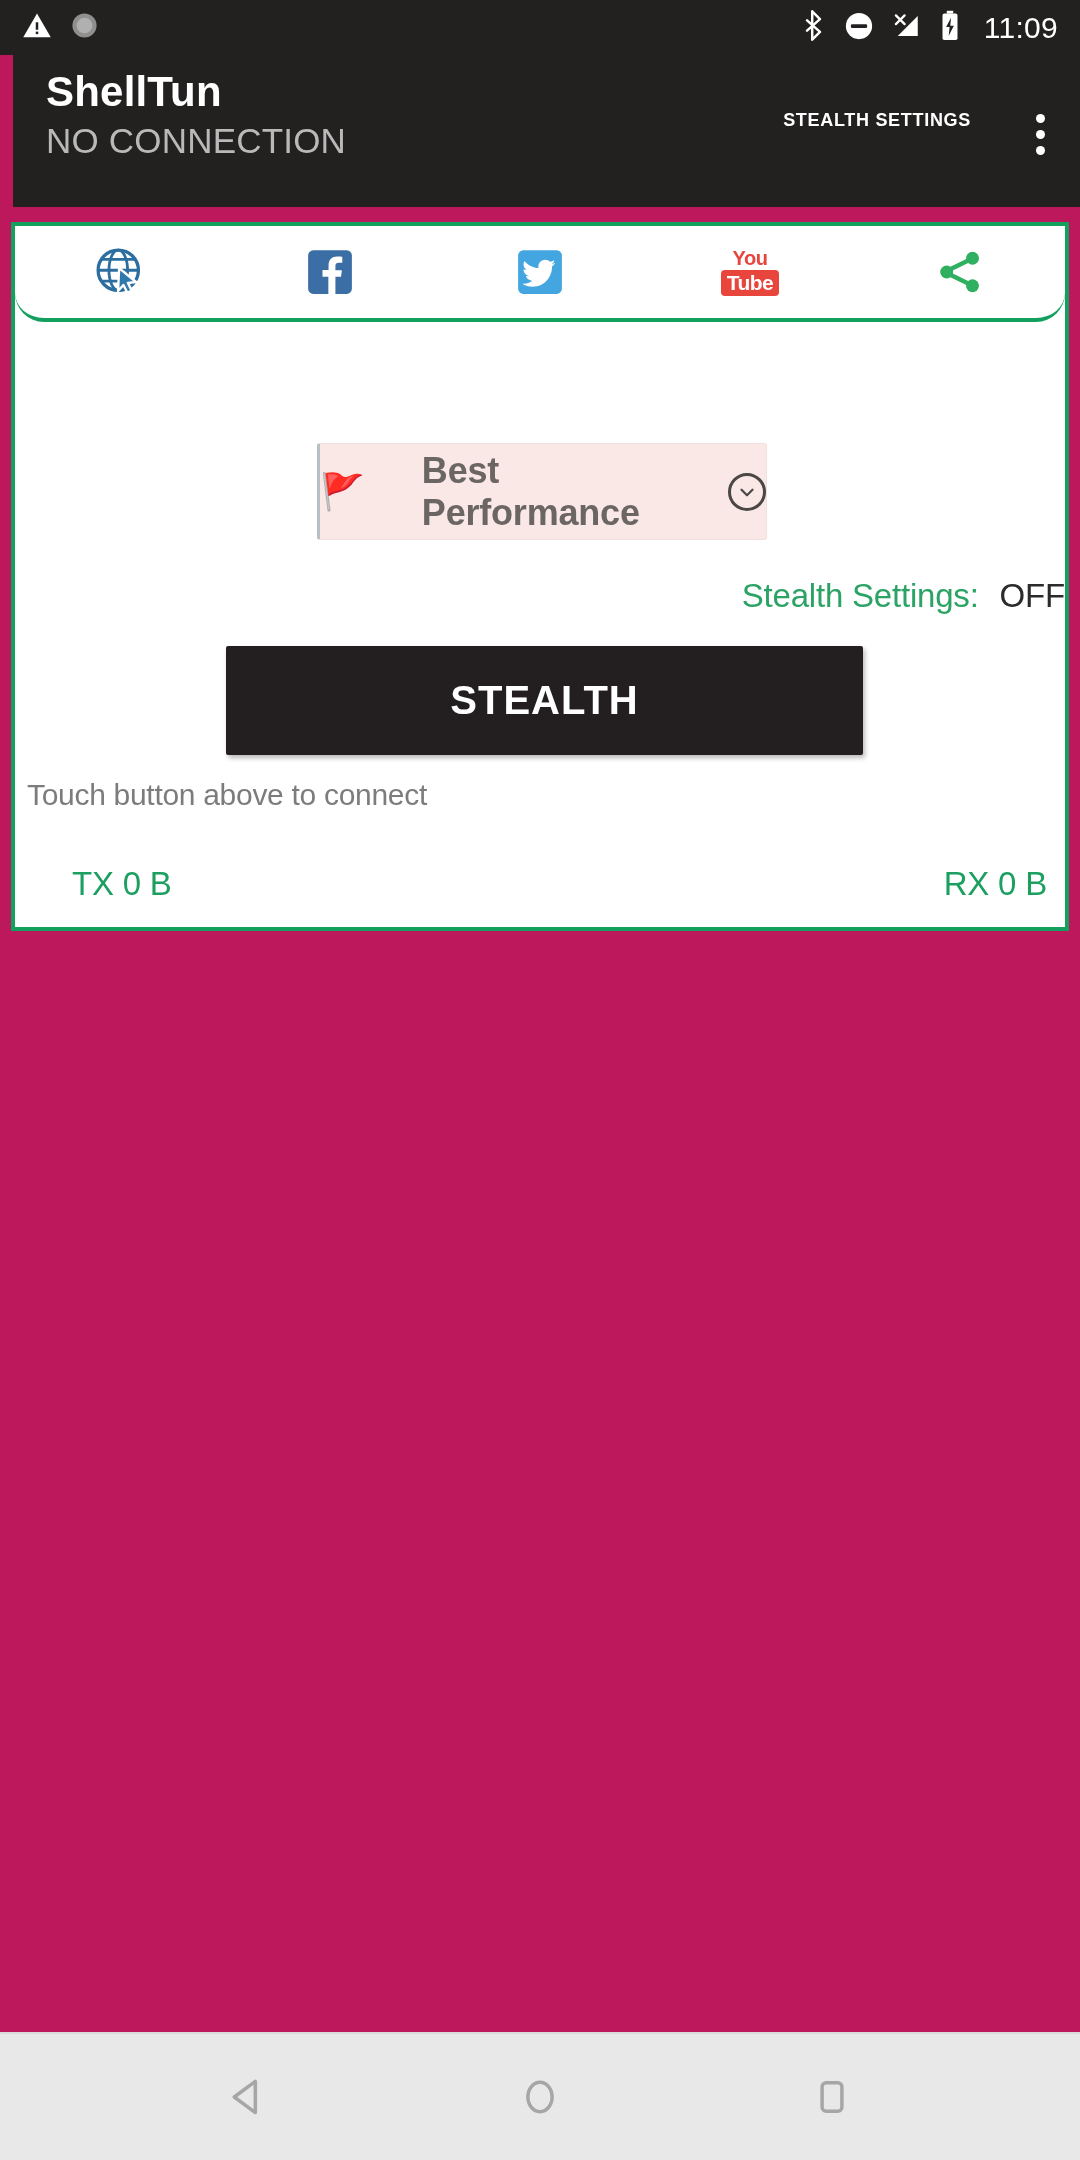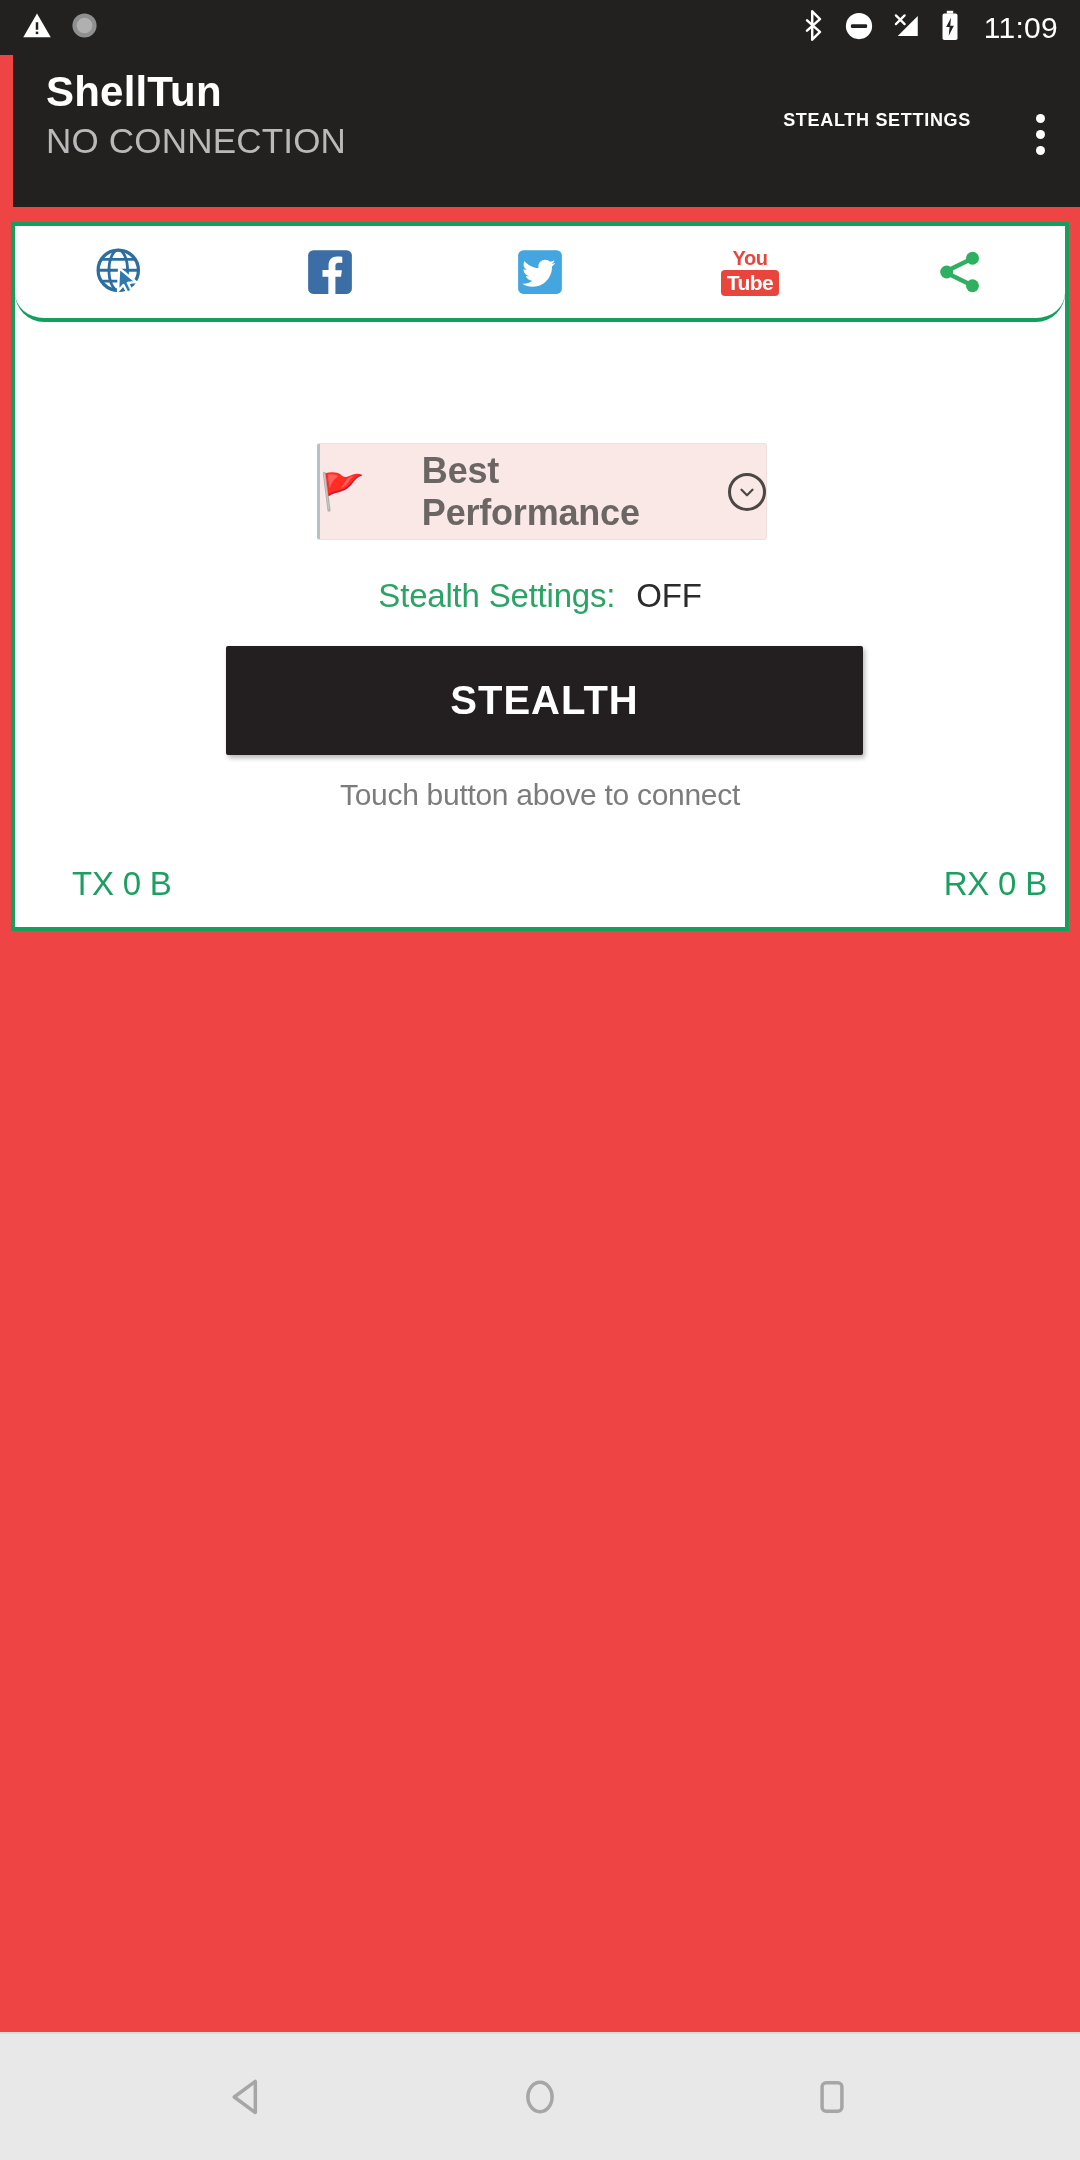--- a/index.html
+++ b/index.html
@@ -2,21 +2,21 @@
 <html><head>
 <meta charset="utf-8">
 <style>
   * { box-sizing: border-box; margin: 0; padding: 0; }
   html, body {
     width: 1080px; height: 2160px;
     background: #dedede;
     font-family: "Liberation Sans", sans-serif;
     overflow: hidden;
   }
-  #root { position: relative; width: 1080px; height: 2160px; background: #ef4444; }
+  #root { position: relative; width: 1080px; height: 2160px; background: #be185d; }
 
   
   .statusbar {
     position: absolute; left: 0; top: 0; width: 1080px; height: 55px;
     background: #232020;
     display: flex; align-items: center;
   }
   .sb-left { display: flex; align-items: center; gap: 18px; margin-left: 22px; }
   .sb-right { display: flex; align-items: center; gap: 17px; margin-left: auto; margin-right: 22px; }
   .sb-icon { display: block; }
@@ -90,41 +90,41 @@
   }
   .perf-flag { font-size: 36px; line-height: 1; }
   .perf-label { color: #6b6664; font-size: 36px; font-weight: bold; letter-spacing: -0.2px; margin-left: 45px; }
   .chev-circle {
     width: 38px; height: 38px; border: 3px solid #4a4744; border-radius: 50%;
     display: flex; align-items: center; justify-content: center; flex: 0 0 auto;
   }
 
   .stealth-status {
     position: absolute; left: 0; top: 255px; width: 100%;
-    text-align: center; font-size: 33px; letter-spacing: -0.2px;
+    text-align: right; font-size: 33px; letter-spacing: -0.2px;
   }
   .stealth-status .st-key { color: #2aa365; }
   .stealth-status .st-val { color: #2b2b2b; margin-left: 12px; }
 
   .connect-btn {
     position: absolute; left: 211px; top: 324px;
     width: 637px; height: 109px;
     background: #231f20;
     color: #ffffff;
     font-size: 40px; font-weight: bold; letter-spacing: 1px;
     display: flex; align-items: center; justify-content: center;
     border: none; border-radius: 2px;
     box-shadow: 2px 3px 5px rgba(0,0,0,0.28);
     font-family: "Liberation Sans", sans-serif;
     cursor: pointer;
   }
 
   .connect-hint {
     position: absolute; left: 0; top: 456px; width: 100%;
-    text-align: center; color: #7c7c7c; font-size: 30px; letter-spacing: -0.3px;
+    text-align: left; color: #7c7c7c; font-size: 30px; letter-spacing: -0.3px; padding-left: 12px;
   }
 
   .traffic {
     position: absolute; left: 0; bottom: 24px; width: 100%;
     display: flex; justify-content: space-between; padding: 0 18px;
   }
   .traffic span { color: #1d9f62; font-size: 33px; letter-spacing: -0.2px; margin-left: 39px; }
 
   
   .navbar {

